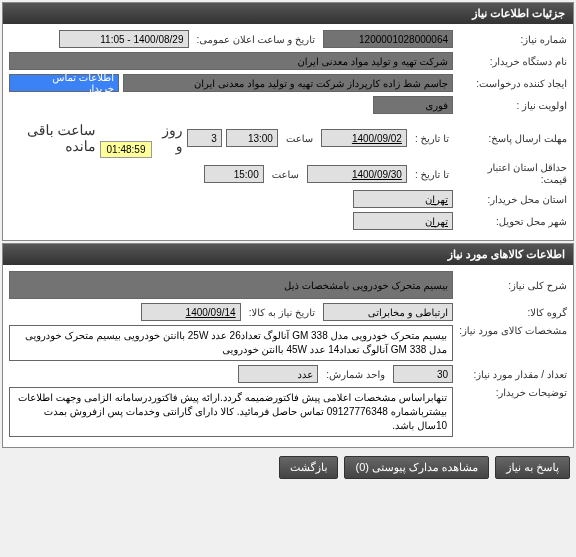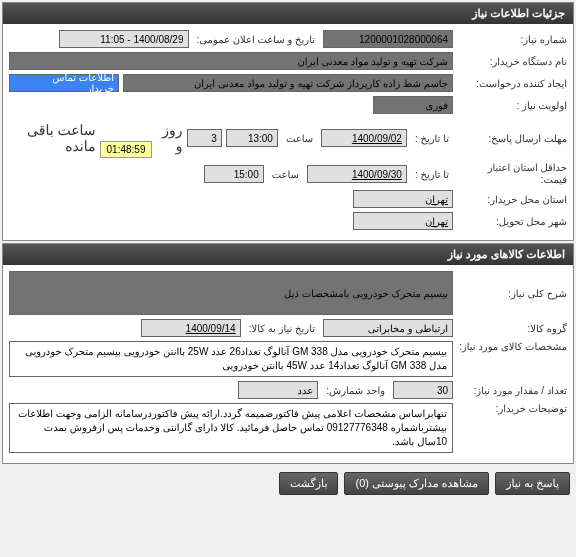--- a/index.html
+++ b/index.html
@@ -174,21 +174,21 @@
 
   </div>
 </div>
 
 <div class="panel">
   <div class="panel-header">اطلاعات کالاهای مورد نیاز</div>
   <div class="panel-body">
 
     <div class="row">
       <span class="label">شرح کلی نیاز:</span>
-      <span class="field field-wide" style="height:44px">بیسیم متحرک خودرویی بامشخصات ذیل</span>
+      <span class="field field-wide" style="height:28px">بیسیم متحرک خودرویی بامشخصات ذیل</span>
     </div>
 
     <div class="row">
       <span class="label">گروه کالا:</span>
       <span class="field field-gray w130">ارتباطی و مخابراتی</span>
       <span class="label label-narrow">تاریخ نیاز به کالا:</span>
       <span class="field field-gray w100">1400/09/14</span>
     </div>
 
     <div class="row" style="align-items:flex-start">

